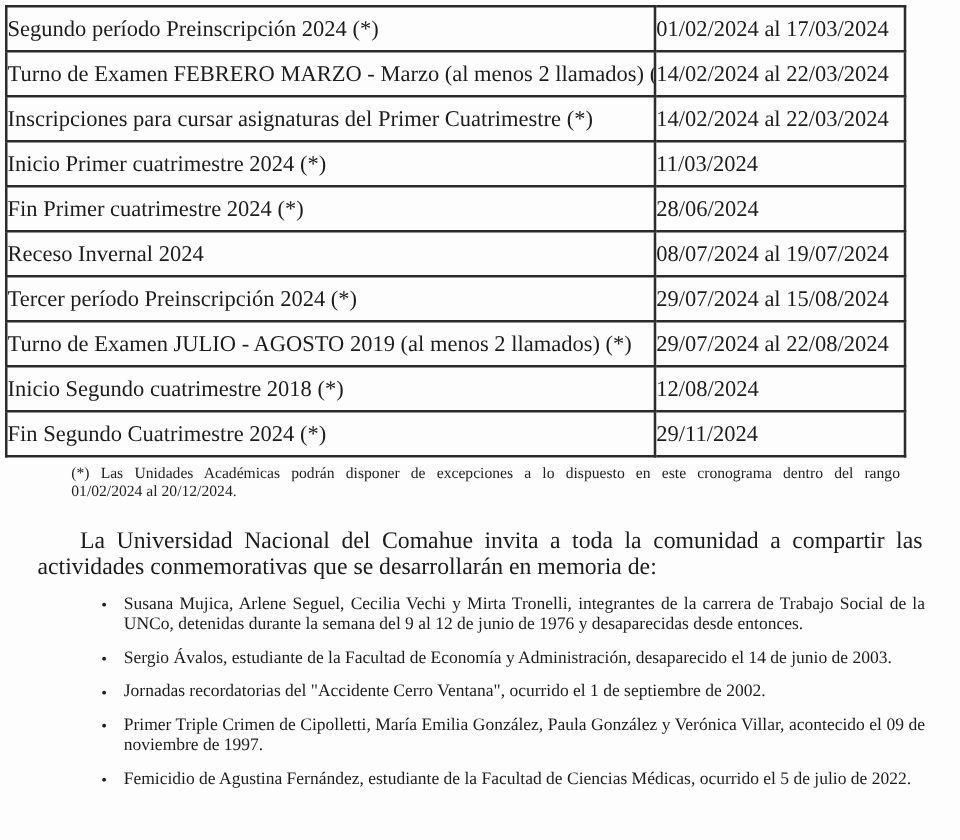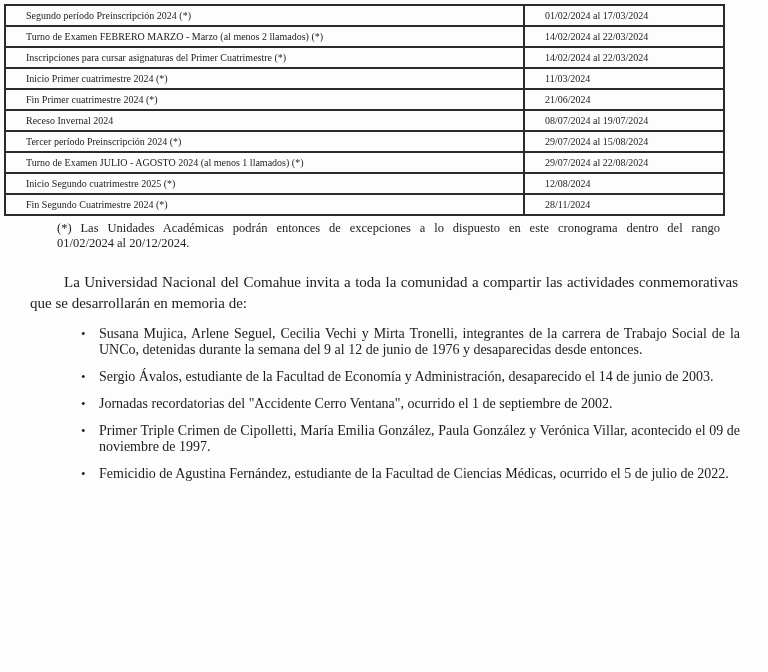--- a/index.html
+++ b/index.html
@@ -15,23 +15,23 @@
     padding: 4px 0 0 4px;
     background: #fdfdfd;
   }
   table.calendar {
     border-collapse: collapse;
     width: 719px;
     table-layout: fixed;
   }
   table.calendar td {
     border: 2px solid #2b2b2b;
-    height: 21px;
-    font-size: 10px;
-    padding: 0 20px;
+    height: 36px;
+    font-size: 18px;
+    padding: 0 0;
     vertical-align: middle;
     white-space: nowrap;
     overflow: hidden;
   }
   td.event-col { width: 519px; }
   td.date-col  { width: 200px; }
 
   .footnote {
     margin: 5px 48px 0 53px;
     font-size: 12.5px;
@@ -40,21 +40,21 @@
   }
   .footnote .fn-line1 {
     display: block;
     text-align: justify;
     text-align-last: justify;
   }
   .footnote .fn-line2 { display: block; }
 
   .intro {
     margin: 21px 30px 0 26px;
-    font-size: 15px;
+    font-size: 19px;
     line-height: 21px;
     text-align: justify;
     text-indent: 34px;
   }
 
   ul.memorial {
     list-style: none;
     margin: 12px 32px 0 95px;
     width: 641px;
   }
@@ -90,47 +90,47 @@
       <tr>
         <td class="event-col">Inscripciones para cursar asignaturas del Primer Cuatrimestre (*)</td>
         <td class="date-col">14/02/2024 al 22/03/2024</td>
       </tr>
       <tr>
         <td class="event-col">Inicio Primer cuatrimestre 2024 (*)</td>
         <td class="date-col">11/03/2024</td>
       </tr>
       <tr>
         <td class="event-col">Fin Primer cuatrimestre 2024 (*)</td>
-        <td class="date-col">21/06/2024</td>
+        <td class="date-col">28/06/2024</td>
       </tr>
       <tr>
         <td class="event-col">Receso Invernal 2024</td>
         <td class="date-col">08/07/2024 al 19/07/2024</td>
       </tr>
       <tr>
         <td class="event-col">Tercer período Preinscripción 2024 (*)</td>
         <td class="date-col">29/07/2024 al 15/08/2024</td>
       </tr>
       <tr>
-        <td class="event-col">Turno de Examen JULIO - AGOSTO 2024 (al menos 1 llamados) (*)</td>
+        <td class="event-col">Turno de Examen JULIO - AGOSTO 2019 (al menos 2 llamados) (*)</td>
         <td class="date-col">29/07/2024 al 22/08/2024</td>
       </tr>
       <tr>
-        <td class="event-col">Inicio Segundo cuatrimestre 2025 (*)</td>
+        <td class="event-col">Inicio Segundo cuatrimestre 2018 (*)</td>
         <td class="date-col">12/08/2024</td>
       </tr>
       <tr>
         <td class="event-col">Fin Segundo Cuatrimestre 2024 (*)</td>
-        <td class="date-col">28/11/2024</td>
+        <td class="date-col">29/11/2024</td>
       </tr>
     </tbody>
   </table>
 
   <div class="footnote">
-    <span class="fn-line1">(*) Las Unidades Académicas podrán entonces de excepciones a lo dispuesto en este cronograma dentro del rango</span>
+    <span class="fn-line1">(*) Las Unidades Académicas podrán disponer de excepciones a lo dispuesto en este cronograma dentro del rango</span>
     <span class="fn-line2">01/02/2024 al 20/12/2024.</span>
   </div>
 
   <p class="intro">La Universidad Nacional del Comahue invita a toda la comunidad a compartir las actividades conmemorativas que se desarrollarán en memoria de:</p>
 
   <ul class="memorial">
     <li>
       <span class="marker">•</span>
       <span>Susana Mujica, Arlene Seguel, Cecilia Vechi y Mirta Tronelli, integrantes de la carrera de Trabajo Social de la UNCo, detenidas durante la semana del 9 al 12 de junio de 1976 y desaparecidas desde entonces.</span>
     </li>

